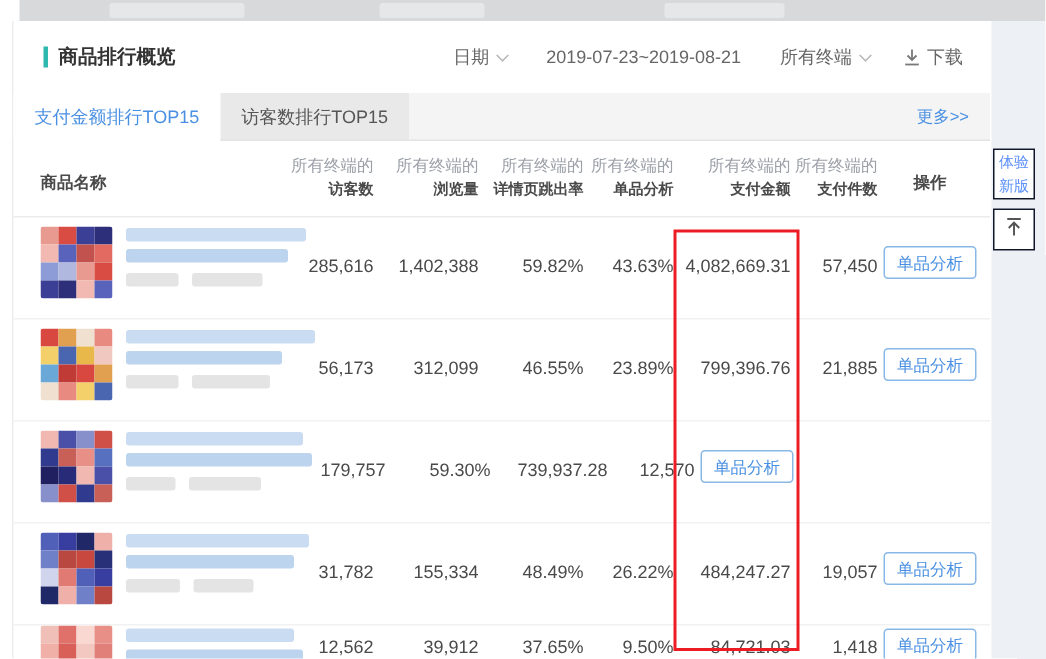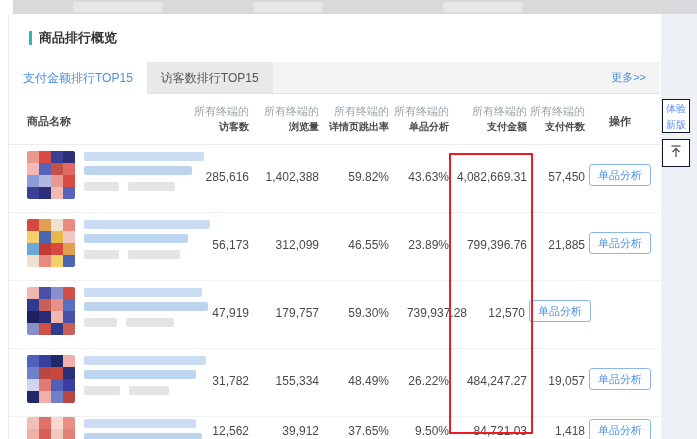--- a/index.html
+++ b/index.html
@@ -12,21 +12,21 @@
   .top-strip .blotch { position:absolute; top:2px; height:10px; background:#e6e7e9; border-radius:2px; }
 
   
   .side-bg { position:absolute; left:661px; top:14px; width:36px; height:425px; background:#edf0f4; }
 
   
   .panel { position:absolute; left:8px; top:14px; width:652px; height:425px; background:#fff;
     border-left:1px solid #ededed; }
 
   
-  .title-row { height:48px; display:flex; align-items:center; padding-left:20px; }
+  .title-row { height:48px; display:flex; align-items:center; padding-left:20px;justify-content:flex-end; }
   .accent-bar { width:3px; height:14px; margin-right:7px; }
   .title-text { font-size:13px; font-weight:bold; color:#333; }
   .controls { margin-left:auto; display:flex; align-items:center; padding-right:18px; font-size:12px; color:#666; }
   .ctrl { display:flex; align-items:center; cursor:pointer; }
   .caret { display:inline-block; width:6px; height:6px; border-right:1px solid #b5b5b5;
     border-bottom:1px solid #b5b5b5; transform:rotate(45deg); margin-left:6px; margin-top:-3px; }
   .date-label { margin-right:26px; }
   .date-range { margin-right:26px; color:#666; }
   .terminal { margin-right:22px; }
   .dl-icon { margin-right:4px; display:inline-flex; }
@@ -100,20 +100,41 @@
   <span class="blotch" style="left:240px;width:70px;"></span>
   <span class="blotch" style="left:430px;width:80px;"></span>
 </div>
 <div class="side-bg" style="background: rgb(237, 240, 244);"></div>
 
 <div class="panel">
 
   <div class="title-row">
     <span class="accent-bar" style="background: rgb(47, 184, 174);"></span>
     <span class="title-text">商品排行概览</span>
+    <div class="controls">
+      <span class="ctrl date-label">
+        <span>日期</span>
+          <span class="caret"></span>
+      </span>
+      <span class="date-range">2019-07-23~2019-08-21</span>
+      <span class="ctrl terminal">
+        <span>所有终端</span>
+          <span class="caret"></span>
+      </span>
+      <span class="ctrl">
+        <span class="dl-icon">
+          <svg width="12" height="12" viewBox="0 0 12 12" fill="none" stroke="#777" stroke-width="1.2">
+            <path d="M6 1v6.5"></path>
+              <path d="M3 5l3 3 3-3"></path>
+              <path d="M1.5 11h9"></path>
+          </svg>
+        </span>
+        <span>下载</span>
+      </span>
+    </div>
   </div>
 
   <div class="tabs-row">
     <div class="tab active">支付金额排行TOP15</div>
     <div class="tab inactive">访客数排行TOP15</div>
     <div class="tab-rest">
       <span class="more-link">更多&gt;&gt;</span>
     </div>
   </div>
 
@@ -249,21 +270,20 @@
           </div>
           <div class="nlines">
             <div class="bl b1"></div>
             <div class="bl b2"></div>
             <div class="gl">
               <span class="g1"></span>
               <span class="g2"></span>
             </div>
           </div>
         </div>
-        <div class="num col0">47,919</div>
         <div class="num col1">179,757</div>
         <div class="num col2">59.30%</div>
         <div class="num col4">739,937.28</div>
         <div class="num col5">12,570</div>
         <div class="action-cell col-action">
           <button class="analysis-btn">单品分析</button>
         </div>
       </div>
       <div class="row">
         <div class="cell name-cell">

